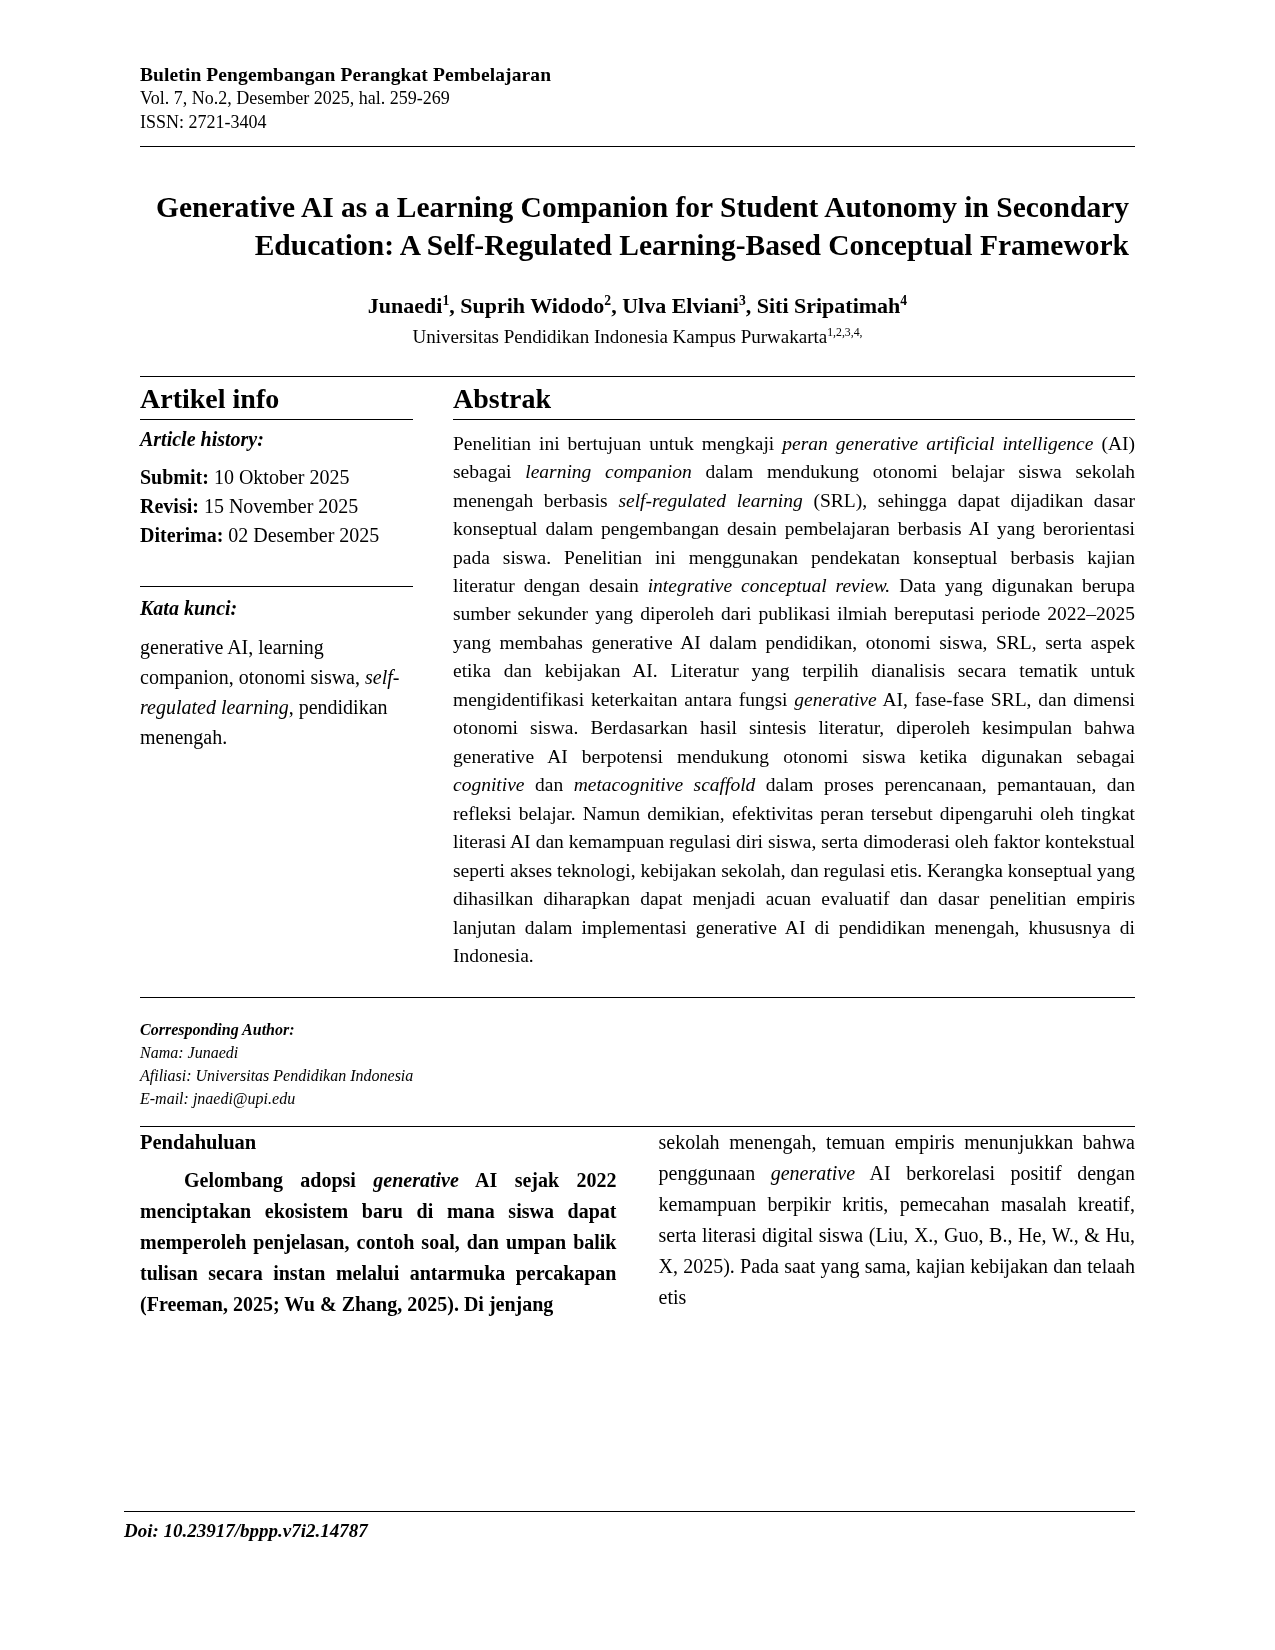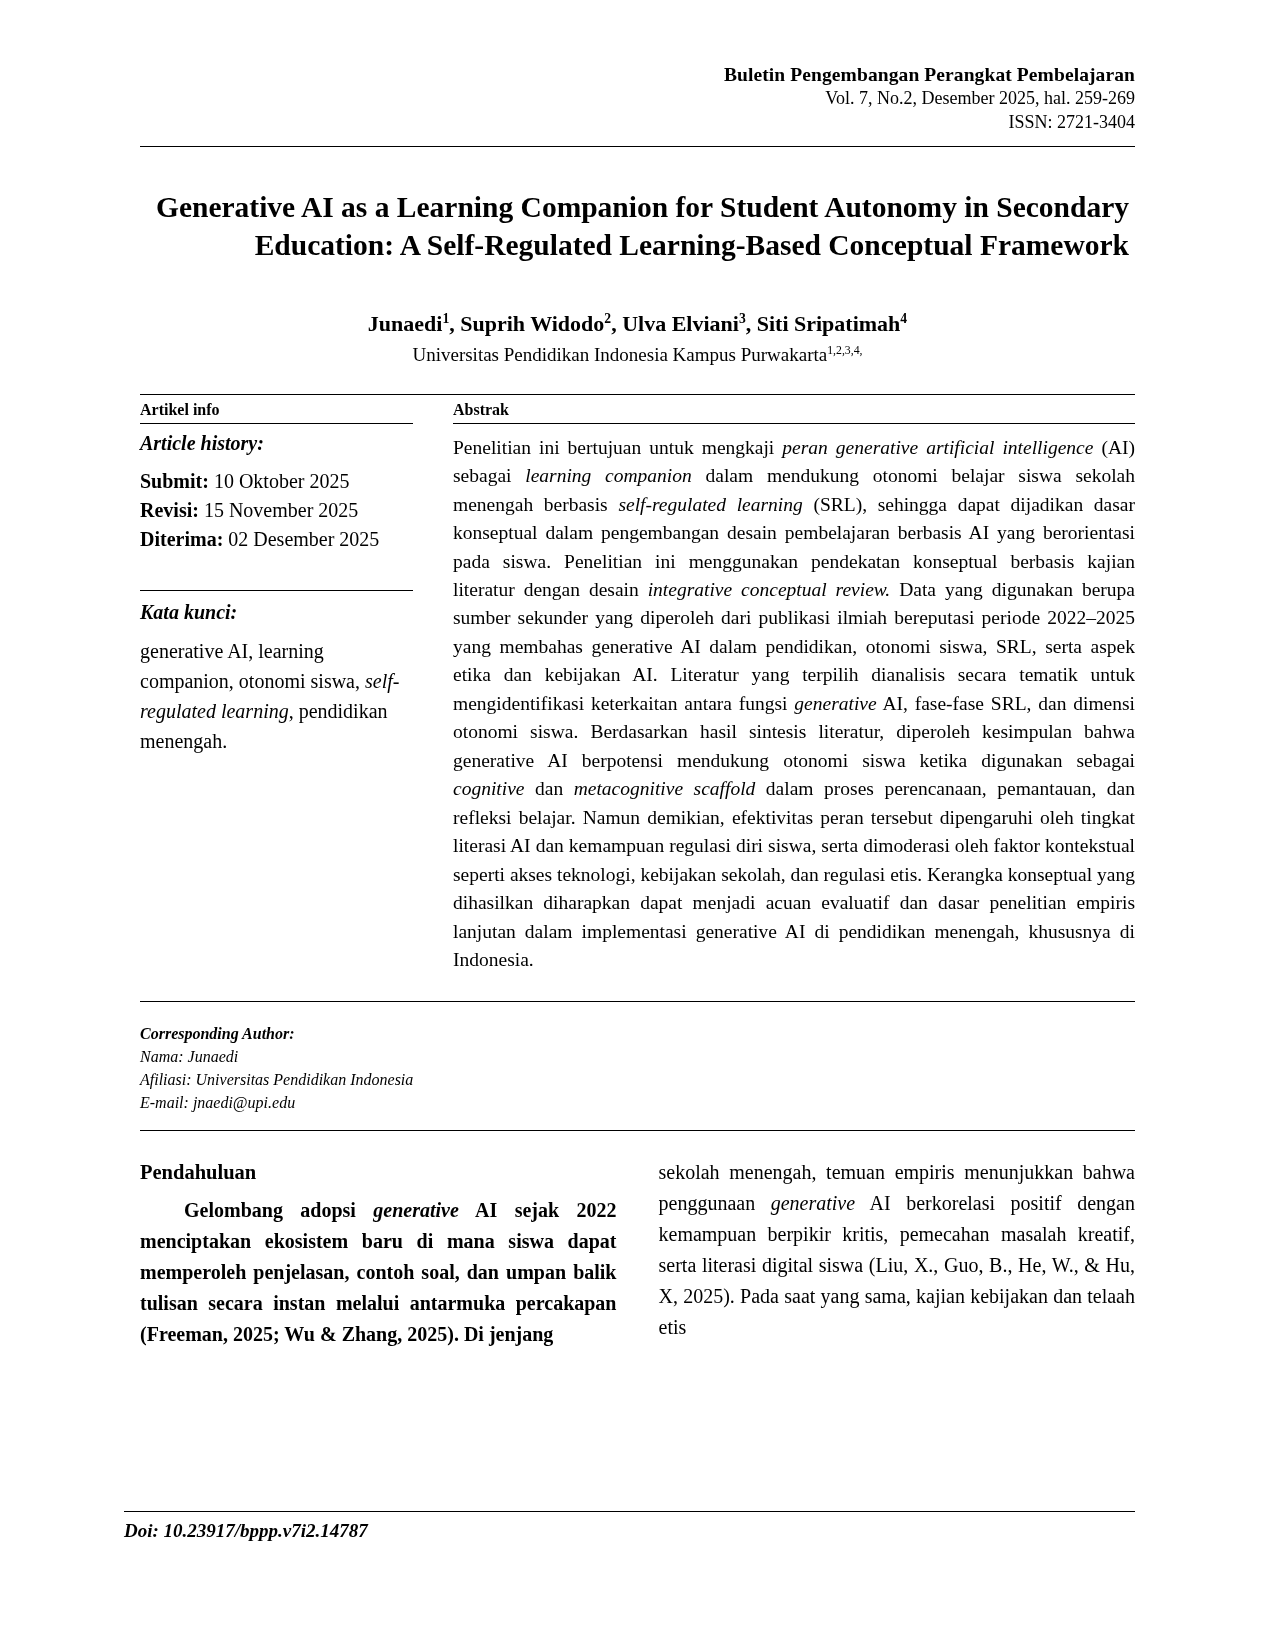--- a/index.html
+++ b/index.html
@@ -20,21 +20,20 @@
     width: 1275px;
     height: 1650px;
     box-sizing: border-box;
     padding: 62px 140px 0 140px;
   }
 
   
   .journal-head {
     font-size: 19px;
     line-height: 1.30;
-    text-align: right;
   }
   .journal-name {
     font-weight: bold;
     font-size: 19.5px;
     letter-spacing: 0.1px;
   }
   .journal-line { font-size: 18px; }
   .rule-head {
     border-top: 1.4px solid #000;
     margin-top: 12px;
@@ -47,21 +46,21 @@
     font-size: 29.5px;
     line-height: 1.28;
     margin: 42px 6px 0 6px;
   }
 
   
   .authors {
     text-align: center;
     font-weight: bold;
     font-size: 22px;
-    margin-top: 46px;
+    margin-top: 28px;
   }
   .affil {
     text-align: center;
     font-size: 19px;
     margin-top: 7px;
   }
   sup { font-size: 0.62em; vertical-align: super; line-height: 0; }
 
   
   .infobox {
@@ -76,21 +75,21 @@
     padding-right: 22px;
     box-sizing: border-box;
   }
   .col-right {
     flex: 1 1 auto;
     padding-left: 18px;
     box-sizing: border-box;
   }
   .sec-head {
     font-weight: bold;
-    font-size: 16px;
+    font-size: 28px;
     padding-top: 6px;
     padding-bottom: 4px;
   }
   .rule-thin {
     border-top: 1.2px solid #000;
   }
   .art-history {
     font-weight: bold;
     font-style: italic;
     font-size: 20px;
@@ -145,21 +144,20 @@
   .corr .corr-title { font-weight: bold; font-style: italic; }
 
   .rule-full {
     border-top: 1.4px solid #000;
     margin-top: 16px;
   }
 
   
   .body-cols {
     display: flex;
-    margin-top: 26px;
     gap: 42px;
   }
   .bcol {
     flex: 1 1 0;
     font-size: 20px;
     line-height: 1.55;
     text-align: justify;
   }
   .bcol h3 {
     font-size: 20.5px;

